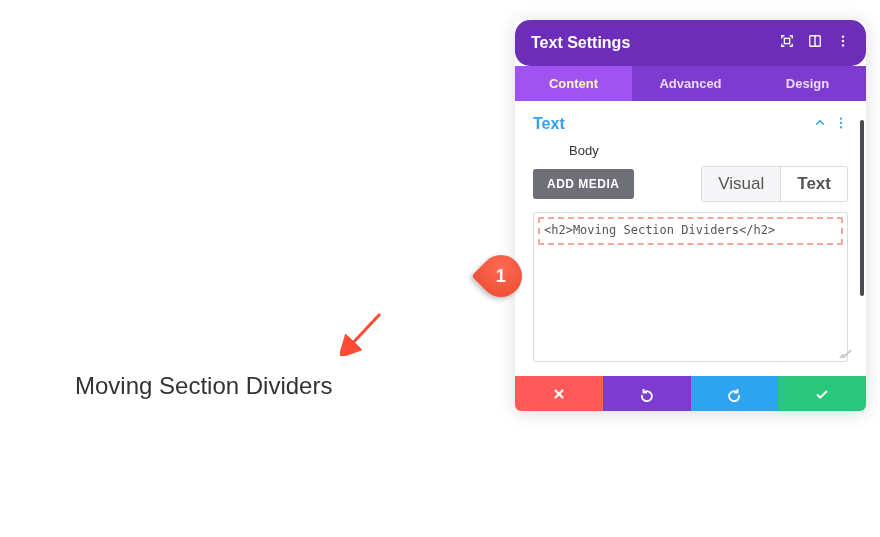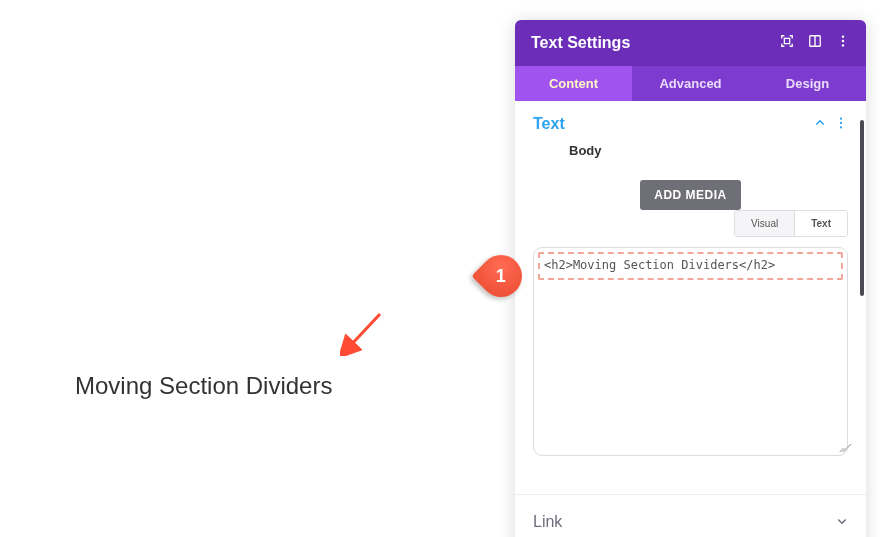--- a/index.html
+++ b/index.html
@@ -65,20 +65,21 @@
     box-shadow: 0 2px 18px rgba(0,0,0,0.15);
     overflow: hidden;
   }
   .panel-header {
     background: #6c2eb9;
     color: #fff;
     padding: 14px 16px;
     display: flex;
     align-items: center;
     justify-content: space-between;
+    border-radius: 15px;
   }
   .panel-header .title {
     font-weight: 600;
     font-size: 16px;
   }
   .panel-header .hdr-actions {
     display: flex;
     gap: 14px;
     align-items: center;
   }
@@ -152,31 +153,30 @@
     gap: 8px;
   }
   .chev { width:12px; height:12px; }
   .dots { color:#2ea3f2; font-size:14px; cursor:pointer; }
 
   .body-area {
     padding: 6px 18px 14px;
   }
   .body-label {
     font-size: 13px;
-    font-weight: 700;
+    font-weight: 400;
     color: #333;
-    margin-bottom: 22px;
+    margin-bottom: 8px;
     padding-left: 36px;
   }
 
   .media-row {
     display:flex;
     align-items:center;
     margin-bottom: 10px;
-    flex-direction: column;
   }
   .add-media {
     background: #6f6f77;
     color: #fff;
     font-size: 12px;
     font-weight: 700;
     letter-spacing: .5px;
     padding: 8px 14px;
     border-radius: 3px;
     border: none;
@@ -184,35 +184,35 @@
   }
   .editor-tabs {
     margin-left: auto;
     display:flex;
     border:1px solid #dcdce2;
     border-radius:3px;
     overflow:hidden;
   }
   .editor-tabs .etab {
     padding: 7px 16px;
-    font-size: 10px;
+    font-size: 17px;
     color: #555;
     cursor: pointer;
     background:#f5f5f7;
   }
   .editor-tabs .etab.active {
     background:#fff;
     font-weight:600;
   }
   .editor-tabs .etab + .etab { border-left:1px solid #dcdce2; }
 
   .textarea-wrap {
     border: 1px solid #dcdce2;
-    border-radius: 9px;
-    height: 209px;
+    border-radius: 3px;
+    height: 150px;
     position: relative;
     background:#fff;
   }
   .textarea-wrap textarea {
     width: 100%;
     height: 100%;
     border: none;
     resize: none;
     padding: 10px;
     font-family: Consolas, Menlo, monospace;
@@ -365,28 +365,20 @@
         <div class="etab active">Text</div>
       </div>
     </div>
     <div class="textarea-wrap">
       <div class="highlight-box"></div>
       <textarea style="">&lt;h2&gt;Moving Section Dividers&lt;/h2&gt;</textarea>
       <div class="resize-handle"></div>
     </div>
   </div>
 
-  <div class="link-section">
-    <span>Link</span>
-    <span>
-      <svg class="chev" viewBox="0 0 16 16" fill="none" stroke="#6e6e7b" stroke-width="2">
-          <path d="M3 6l5 5 5-5"></path>
-        </svg>
-    </span>
-  </div>
 
   <div class="footer">
     <div class="btn-cancel">
       <svg viewBox="0 0 16 16" stroke="#fff" stroke-width="2.2" fill="none">
           <path d="M4 4l8 8M12 4l-8 8"></path>
         </svg>
     </div>
     <div class="btn-undo">
       <svg viewBox="0 0 16 16" stroke="#fff" stroke-width="1.8" fill="none">
         <path d="M4.5 6.5A5 5 0 1 1 3 9"></path>

